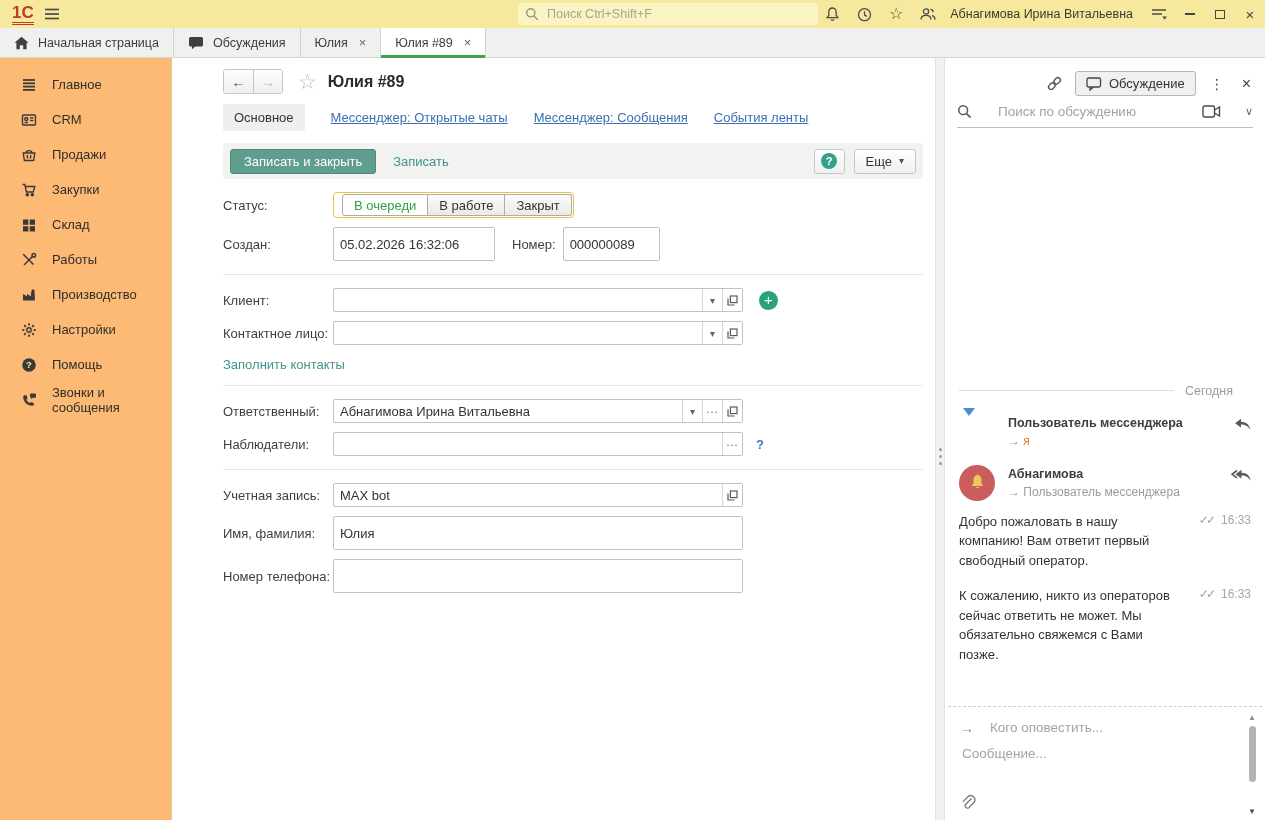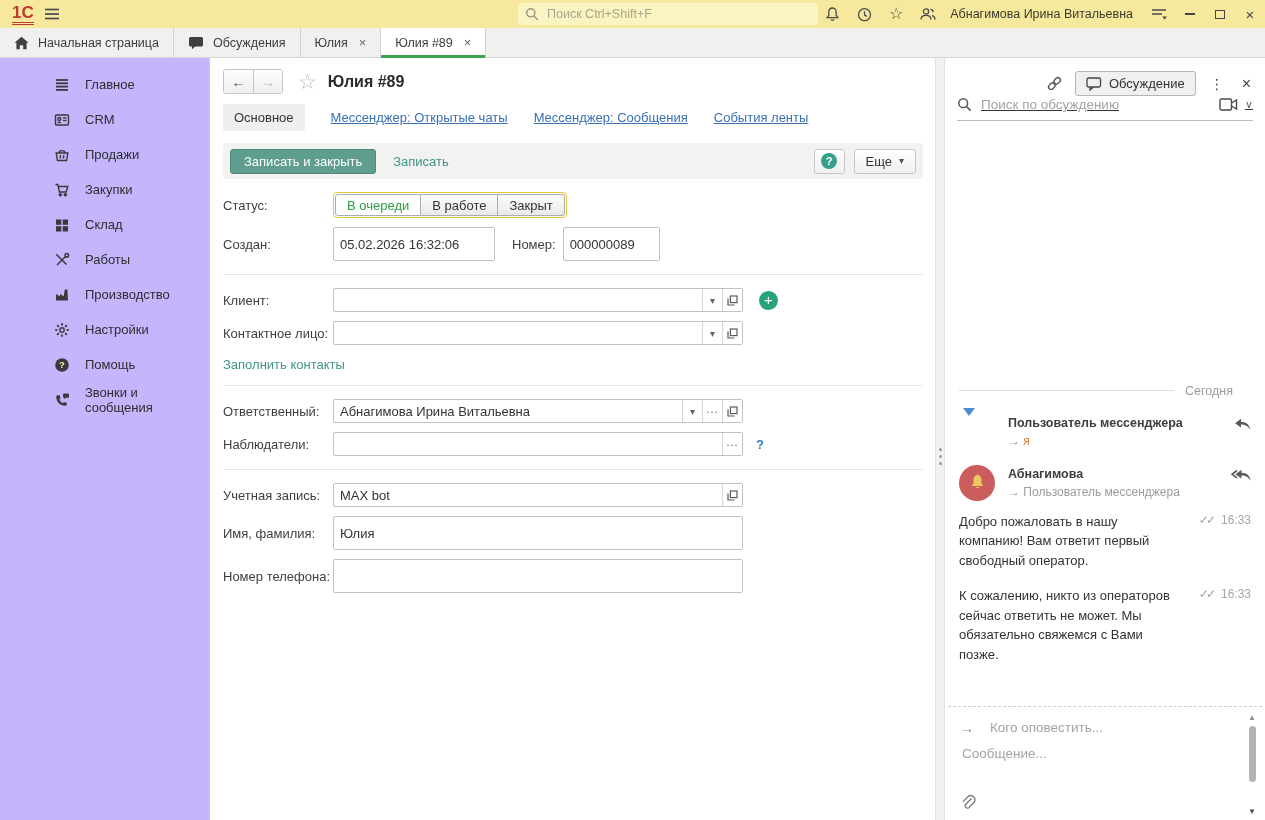--- a/index.html
+++ b/index.html
@@ -28,21 +28,21 @@
   .glyph-close { font-size:15px; line-height:1; }
 
   
   .tabbar { position:absolute; top:28px; left:0; right:0; height:30px; background:#f0f0ee; border-bottom:1px solid #d6d6d6; display:flex; z-index:4; }
   .wtab { display:flex; align-items:center; gap:9px; padding:0 14px; border-right:1px solid #d2d2d2; font-size:12.5px; color:#3c3c3c; position:relative; cursor:pointer; white-space:nowrap; }
   .wtab.active { background:#fff; }
   .wtab.active::after { content:""; position:absolute; left:0; right:0; bottom:-1px; height:3px; background:#3da04a; }
   .tab-x { color:#666; font-size:13px; margin-left:2px; cursor:pointer; }
 
   
-  .sidebar { position:absolute; top:58px; left:0; bottom:0; width:210px; background:#c4b5fd; border-right:1px solid #d9d092; padding-top:9px;padding-left:33px; }
+  .sidebar { position:absolute; top:58px; left:0; bottom:0; width:172px; background:#fdba74; border-right:1px solid #d9d092; padding-top:9px; }
   .snav { display:flex; align-items:center; height:35px; padding-left:21px; gap:15px; cursor:pointer; color:#2e2e2e; font-size:13px; }
   .sic { width:16px; height:16px; flex:none; }
 
   
   .main { position:absolute; top:58px; left:211px; width:724px; bottom:0; background:#fff; overflow:hidden; }
   .form-header { display:flex; align-items:center; padding:11px 0 0 12px; }
   .nav-btns { display:flex; border:1px solid #c6c6c6; border-radius:3px; overflow:hidden; height:25px; }
   .nav-btn { width:29px; display:flex; align-items:center; justify-content:center; font-size:14px; background:linear-gradient(#fdfdfd,#efefed); color:#4a4a4a; cursor:pointer; }
   .nav-btn.disabled { color:#b5b5b5; border-left:1px solid #c6c6c6; }
   .fav-star { font-size:21px; color:#bdbdbd; margin:0 11px 0 15px; cursor:pointer; line-height:1; }
@@ -66,37 +66,37 @@
   .combo { display:flex; height:24px; border:1px solid #c2c2c2; border-radius:2px; background:#fff; overflow:hidden; }
   .combo input { flex:1; border:none; outline:none; font:inherit; color:#333; padding:0 6px; min-width:0; background:transparent; }
   .cbtn { width:20px; flex:none; border-left:1px solid #d5d5d5; display:flex; align-items:center; justify-content:center; color:#666; background:#fff; cursor:pointer; font-size:10px; }
   .cbtn.dots { font-size:11px; letter-spacing:1px; color:#555; padding-bottom:4px; }
   .frule { border:none; border-top:1px solid #e6e6e6; width:700px; margin:13px 0; }
   .status-wrap { border:1px solid #e7c63f; border-radius:4px; padding:1px; display:flex; }
   .seg-btn { height:22px; padding:0 11px; display:flex; align-items:center; background:linear-gradient(#fcfcfc,#e9e9e7); border:1px solid #adadad; color:#333; cursor:pointer; }
   .seg-btn:first-child { border-radius:3px 0 0 3px; }
   .seg-btn:last-child { border-radius:0 3px 3px 0; }
   .seg-btn + .seg-btn { border-left:none; }
-  .seg-btn.selected { background:#fff; color:#2f9e44; }
+  .seg-btn.selected { background:#fff; color:#2f9e44;margin-left:7px; }
   .plus-btn { width:19px; height:19px; border-radius:50%; background:#27a377; color:#fff; font-size:15px; line-height:17px; text-align:center; margin-left:16px; cursor:pointer; flex:none; }
   .hint-q { color:#2e78c9; font-weight:bold; margin-left:13px; cursor:pointer; }
 
   
   .splitter { position:absolute; top:58px; bottom:0; left:935px; width:10px; background:#f1f1ef; border-left:1px solid #e2e2e0; border-right:1px solid #e2e2e0; cursor:col-resize; }
   .splitter .grip { position:absolute; left:3px; top:390px; width:3px; }
   .splitter .grip i { display:block; width:3px; height:3px; border-radius:50%; background:#9a9a9a; margin-bottom:4px; }
 
   
   .panel { position:absolute; top:58px; left:945px; right:0; bottom:0; background:#fff; display:flex; flex-direction:column; }
   .panel-header { display:flex; align-items:center; justify-content:flex-end; gap:12px; padding:13px 10px 0 0; }
   .hdr-ic { cursor:pointer; display:flex; align-items:center; justify-content:center; }
   .disc-btn { height:25px; border:1px solid #b5b5b5; background:#f0f0ee; border-radius:3px; display:flex; align-items:center; gap:7px; padding:0 10px; cursor:pointer; color:#333; }
   .menu-dots { font-size:14px; color:#444; padding:0 2px; }
   .panel-close { font-size:16px; color:#444; padding:0 4px; }
-  .panel-search { display:flex; align-items:center; gap:7px; margin:0 12px 0 12px; border-bottom:1px solid #bdbdbd; padding-bottom:7px;text-decoration:underline; }
+  .panel-search { display:flex; align-items:center; gap:24px; margin:7px 12px 0 12px; border-bottom:1px solid #bdbdbd; padding-bottom:7px; }
   .panel-search input { flex:1; border:none; outline:none; font:inherit; font-size:13.5px; color:#555; min-width:0; }
   .panel-search input::placeholder { color:#a3a3a3; }
   .chev { color:#666; font-size:11px; cursor:pointer; }
 
   .messages { flex:1; display:flex; flex-direction:column; justify-content:flex-end; padding:0 14px 26px 14px; overflow:hidden; }
   .date-div { display:flex; align-items:center; color:#9b9b9b; font-size:12.5px; margin-bottom:16px; padding-right:18px; }
   .date-div .line { flex:1; height:1px; background:#dcdcdc; margin-right:11px; }
   .msg-head { display:flex; align-items:flex-start; margin-bottom:11px; }
   .msg-head.second { margin-top:6px; }
   .av { width:36px; flex:none; margin-right:13px; }

